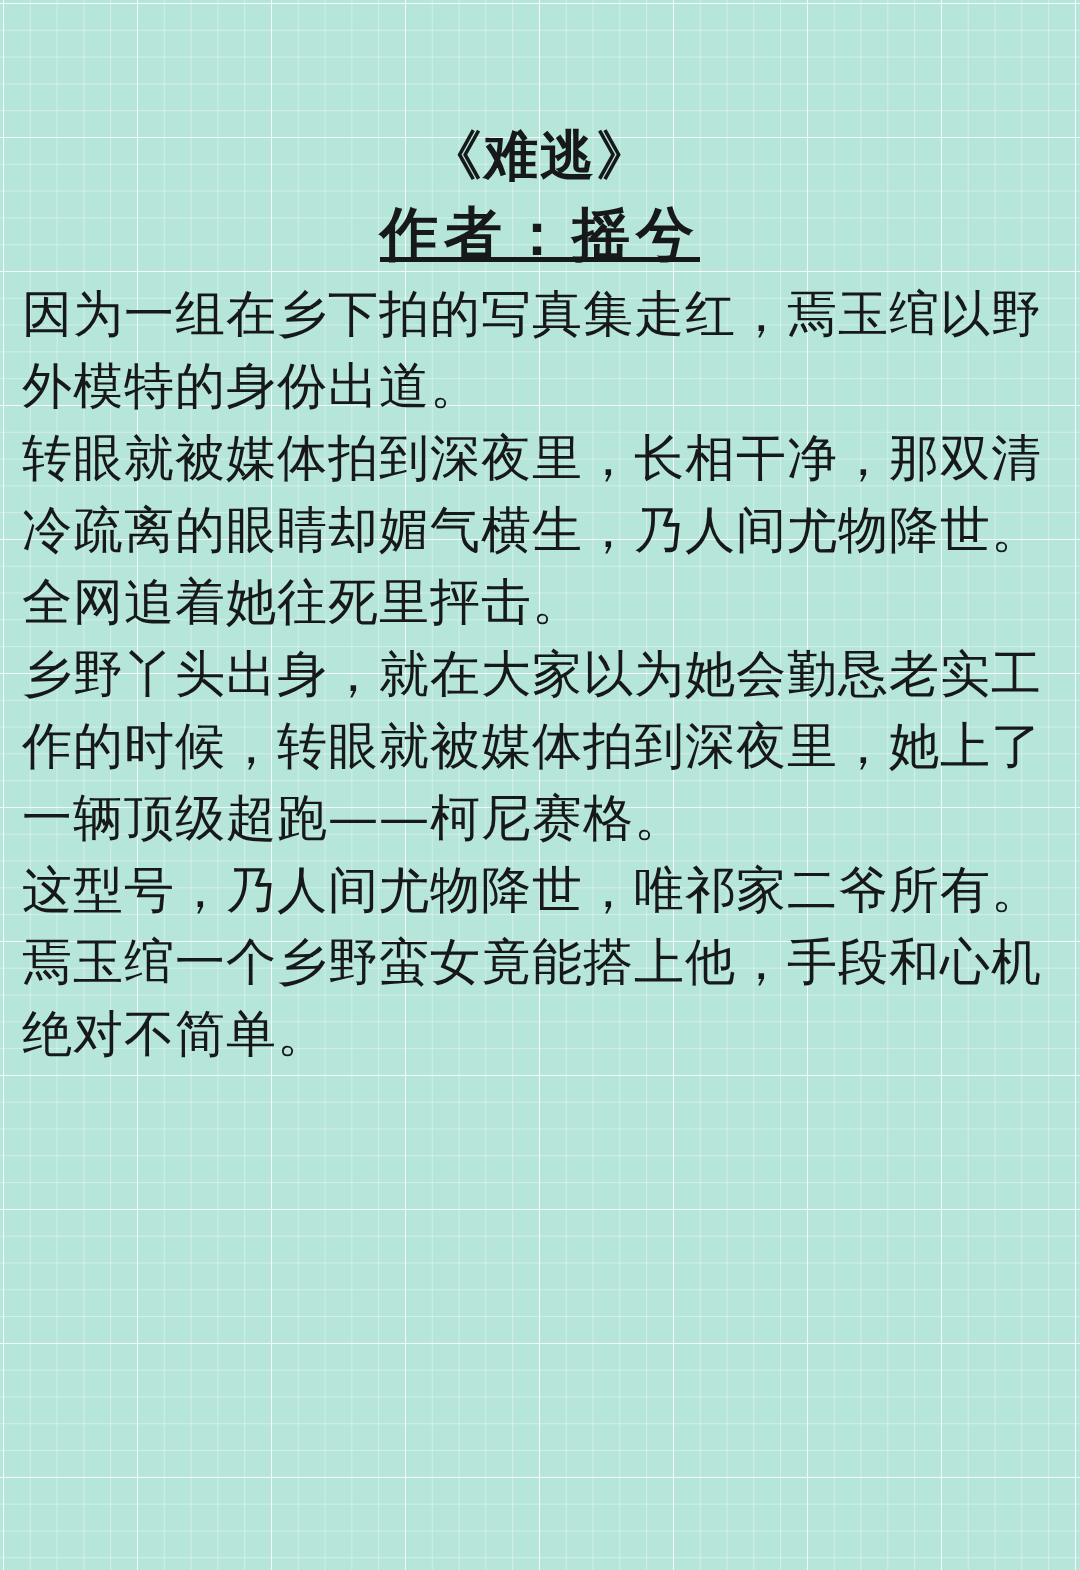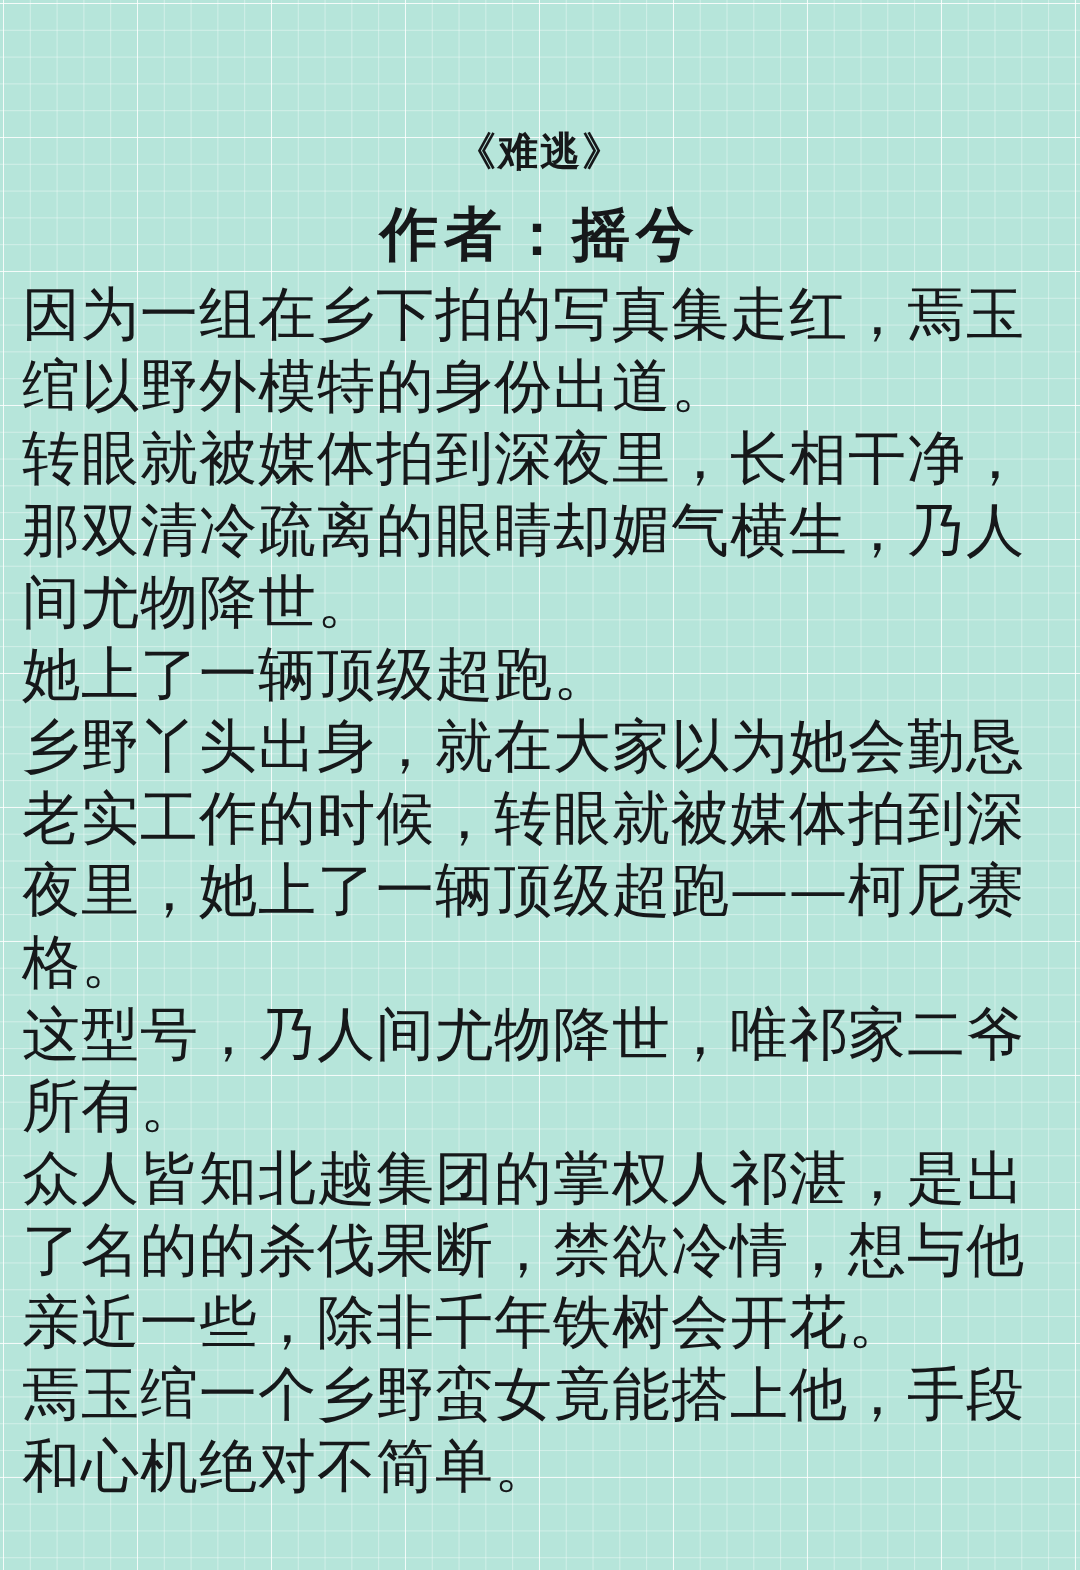--- a/index.html
+++ b/index.html
@@ -36,40 +36,41 @@
     position: absolute;
     left: 0;
     top: 0;
     width: 1080px;
     height: 1570px;
     padding: 118px 22px 0 22px;
     box-sizing: border-box;
   }
   .title {
     text-align: center;
-    font-family: Liberation Mono, monospace;
-    font-size: 40px;
+    font-family: Liberation Sans, sans-serif;
+    font-size: 54px;
     line-height: 74px;
     color: #16181a;
     letter-spacing: 2px;
     font-weight: 600;
   }
   .author {
     text-align: center;
     font-family: "DejaVu Serif", serif;
     font-size: 58px;
     line-height: 84px;
     color: #16181a;
     letter-spacing: 6px;
     font-weight: 600;
     margin-bottom: 2px;
+    text-decoration: underline;
   }
   .body-text {
     font-family: "DejaVu Serif", serif;
-    font-size: 58px;
+    font-size: 50px;
     line-height: 72px;
     color: #16181a;
     letter-spacing: 1px;
     text-align: left;
   }
   .para {
     margin: 0;
     padding: 0;
     text-indent: 0;
     white-space: normal;
@@ -80,21 +81,20 @@
 
 <div id="page">
   <div id="content">
 
     <div class="title">《难逃》</div>
     <div class="author">作者：摇兮</div>
 
     <div class="body-text">
       <p class="para">因为一组在乡下拍的写真集走红，焉玉绾以野外模特的身份出道。</p>
       <p class="para">转眼就被媒体拍到深夜里，长相干净，那双清冷疏离的眼睛却媚气横生，乃人间尤物降世。</p>
-      <p class="para">她上了一辆顶级超跑。</p>
+      <p class="para">全网追着她往死里抨击。</p>
       <p class="para">乡野丫头出身，就在大家以为她会勤恳老实工作的时候，转眼就被媒体拍到深夜里，她上了一辆顶级超跑——柯尼赛格。</p>
       <p class="para">这型号，乃人间尤物降世，唯祁家二爷所有。</p>
-      <p class="para">众人皆知北越集团的掌权人祁湛，是出了名的的杀伐果断，禁欲冷情，想与他亲近一些，除非千年铁树会开花。</p>
       <p class="para">焉玉绾一个乡野蛮女竟能搭上他，手段和心机绝对不简单。</p>
     </div>
 
   </div>
 </div>
 
 </body></html>

